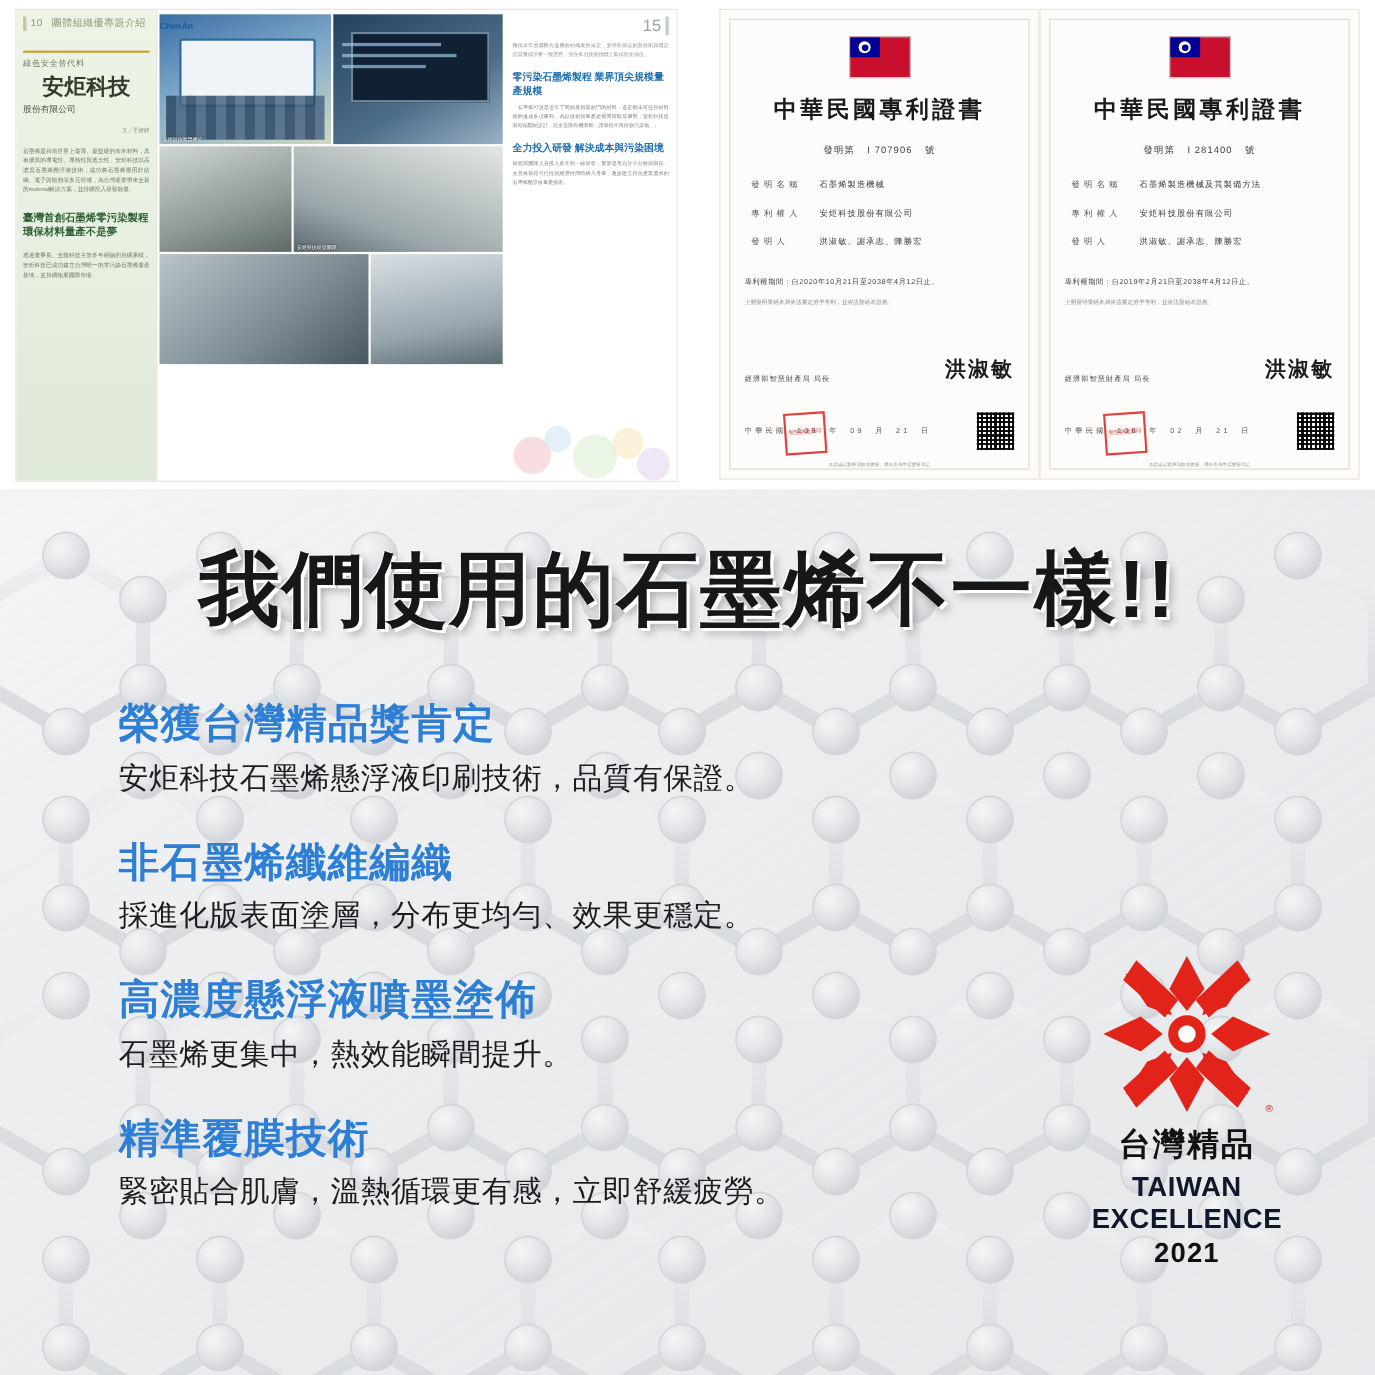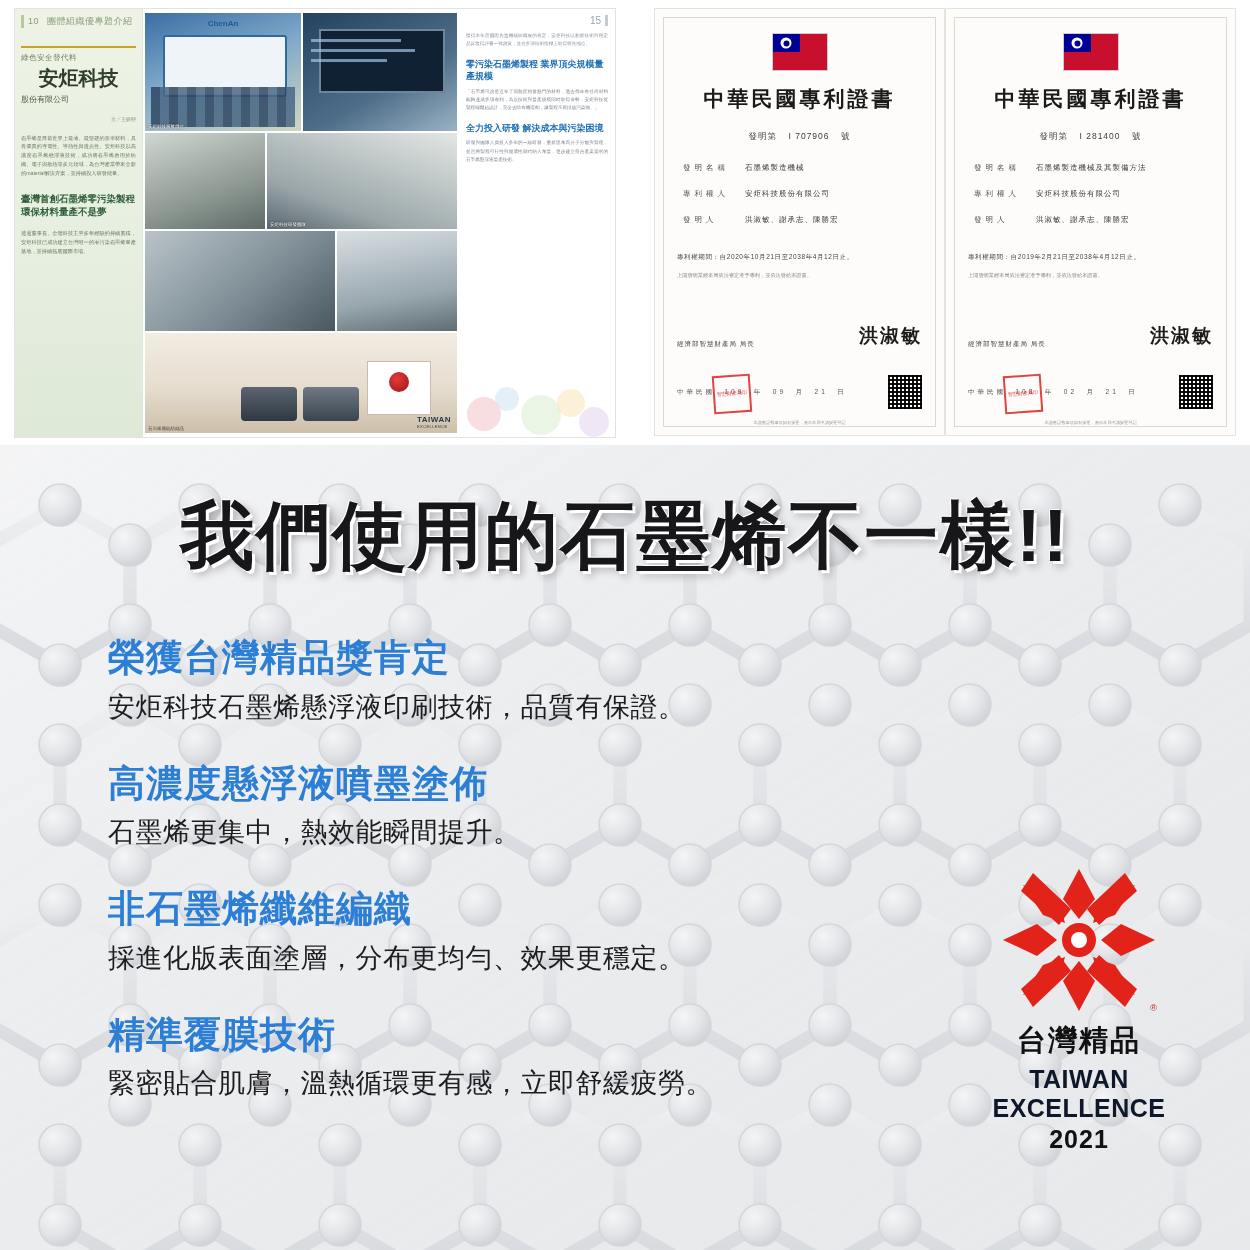--- a/index.html
+++ b/index.html
@@ -91,21 +91,21 @@
     position: absolute; left: 3px; bottom: 2px;
     font-size: 4.5px; color: #fff; text-shadow: 0 0 2px #000;
   }
   .p1 { left: 2px;  top: 4px;   width: 156px; height: 118px;
         background: linear-gradient(160deg,#3b6ea5,#7fa8c9 45%,#cfd8c2); }
   .p1 .booth {
     position:absolute; left:18px; top:22px; width:120px; height:58px;
     background:#eef4f8; border:2px solid #2c6aa0; border-radius:3px;
   }
   .p1 .booth-title {
-    position:absolute; left:0; right:0; top:6px; text-align:center;
+    position:absolute; left:0; right:0; top:6px; 
     font-size:8px; font-weight:bold; color:#1d5c96;
   }
   .p1 .crowd {
     position:absolute; left:6px; bottom:4px; right:6px; height:40px;
     background: repeating-linear-gradient(90deg,#2e4763 0 9px,#4a6785 9px 18px);
     opacity:.85;
   }
   .p2 { left: 160px; top: 4px; width: 154px; height: 118px;
         background: linear-gradient(150deg,#24425e,#4e6d88 60%,#9ab2c4); }
   .p2 .screen {
@@ -150,21 +150,21 @@
   .mag-right-col {
     position: absolute;
     left: 444px; top: 0;
     width: 156px; height: 100%;
     padding: 6px 7px;
     box-sizing: border-box;
     background: #ffffff;
   }
   .mag-pagenum-r {
     text-align: right;
-    font-size: 10px;
+    font-size: 15px;
     color: #9aa3ad;
     border-right: 3px solid #c3ccd5;
     padding-right: 4px;
   }
   .mag-topnote { font-size: 4.6px; color: #8d949b; line-height: 1.7; margin-top: 6px; text-align: justify;}
   .mag-sub-h {
     margin-top: 10px;
     font-size: 9px; font-weight: bold; color: #1f6fb2; line-height: 1.4;
   }
   .mag-col-text {
@@ -401,32 +401,20 @@
         <div class="screen-line" style="top:26px; width:90px;"></div>
         <div class="screen-line" style="top:36px; width:104px;"></div>
         <div class="screen-line" style="top:46px; width:76px;"></div>
       </div>
       <div class="ph p3"></div>
       <div class="ph p4">
         <div class="ph-caption">安炬科技研發團隊</div>
       </div>
       <div class="ph p5"></div>
       <div class="ph p6"></div>
-      <div class="ph p7">
-        <div class="towel-a"></div>
-        <div class="towel-b"></div>
-        <div class="award">
-            <div class="award-seal"></div>
-          </div>
-        <div class="te-badge">
-          <span>TAIWAN</span>
-          <small>EXCELLENCE</small>
-        </div>
-        <div class="ph-caption" style="color:#4a4a4a;text-shadow:none;">石墨烯機能紡織品</div>
-      </div>
     </div>
 
     <div class="mag-right-col">
       <div class="mag-pagenum-r">15</div>
       <div class="mag-topnote">獲得本年度國際先進機能紡織展的肯定，安炬科技以創新技術與穩定品質獲得評審一致讚賞，並在多項技術指標上取得領先地位。</div>
       <div class="mag-sub-h">零污染石墨烯製程 業界頂尖規模量產規模</div>
       <div class="mag-col-text">「石墨烯可說是近年了同熱度相當熱門的材料，過去都未有任何材料能夠達成多項專利，為以技術與量產規模同時取得優勢，安炬科技從製程端開始設計，完全去除有機溶劑，讓製程不再排放污染物。」</div>
       <div class="mag-sub-h">全力投入研發 解決成本與污染困境</div>
       <div class="mag-col-text">研發與團隊人員投入多年的一線研發，重新思考高分子分散與製程，並且將製程可行性與經濟性同時納入考量，逐步建立符合產業需求的石墨烯懸浮液量產技術。</div>
       <div class="mag-bubbles">
@@ -718,26 +706,26 @@
   </svg>
 
   <div class="headline">我們使用的石墨烯不一樣!!</div>
 
   <div class="features">
     <div class="feature">
       <div class="feature-title">榮獲台灣精品獎肯定</div>
       <div class="feature-desc">安炬科技石墨烯懸浮液印刷技術，品質有保證。</div>
     </div>
     <div class="feature">
+      <div class="feature-title">非石墨烯纖維編織</div>
+      <div class="feature-desc">採進化版表面塗層，分布更均勻、效果更穩定。</div>
+    </div>
+    <div class="feature">
       <div class="feature-title">高濃度懸浮液噴墨塗佈</div>
       <div class="feature-desc">石墨烯更集中，熱效能瞬間提升。</div>
-    </div>
-    <div class="feature">
-      <div class="feature-title">非石墨烯纖維編織</div>
-      <div class="feature-desc">採進化版表面塗層，分布更均勻、效果更穩定。</div>
     </div>
     <div class="feature">
       <div class="feature-title">精準覆膜技術</div>
       <div class="feature-desc">緊密貼合肌膚，溫熱循環更有感，立即舒緩疲勞。</div>
     </div>
   </div>
 
   <div class="te-logo">
     <div class="te-mark">
       <svg viewBox="0 0 160 150" width="160" height="150">

